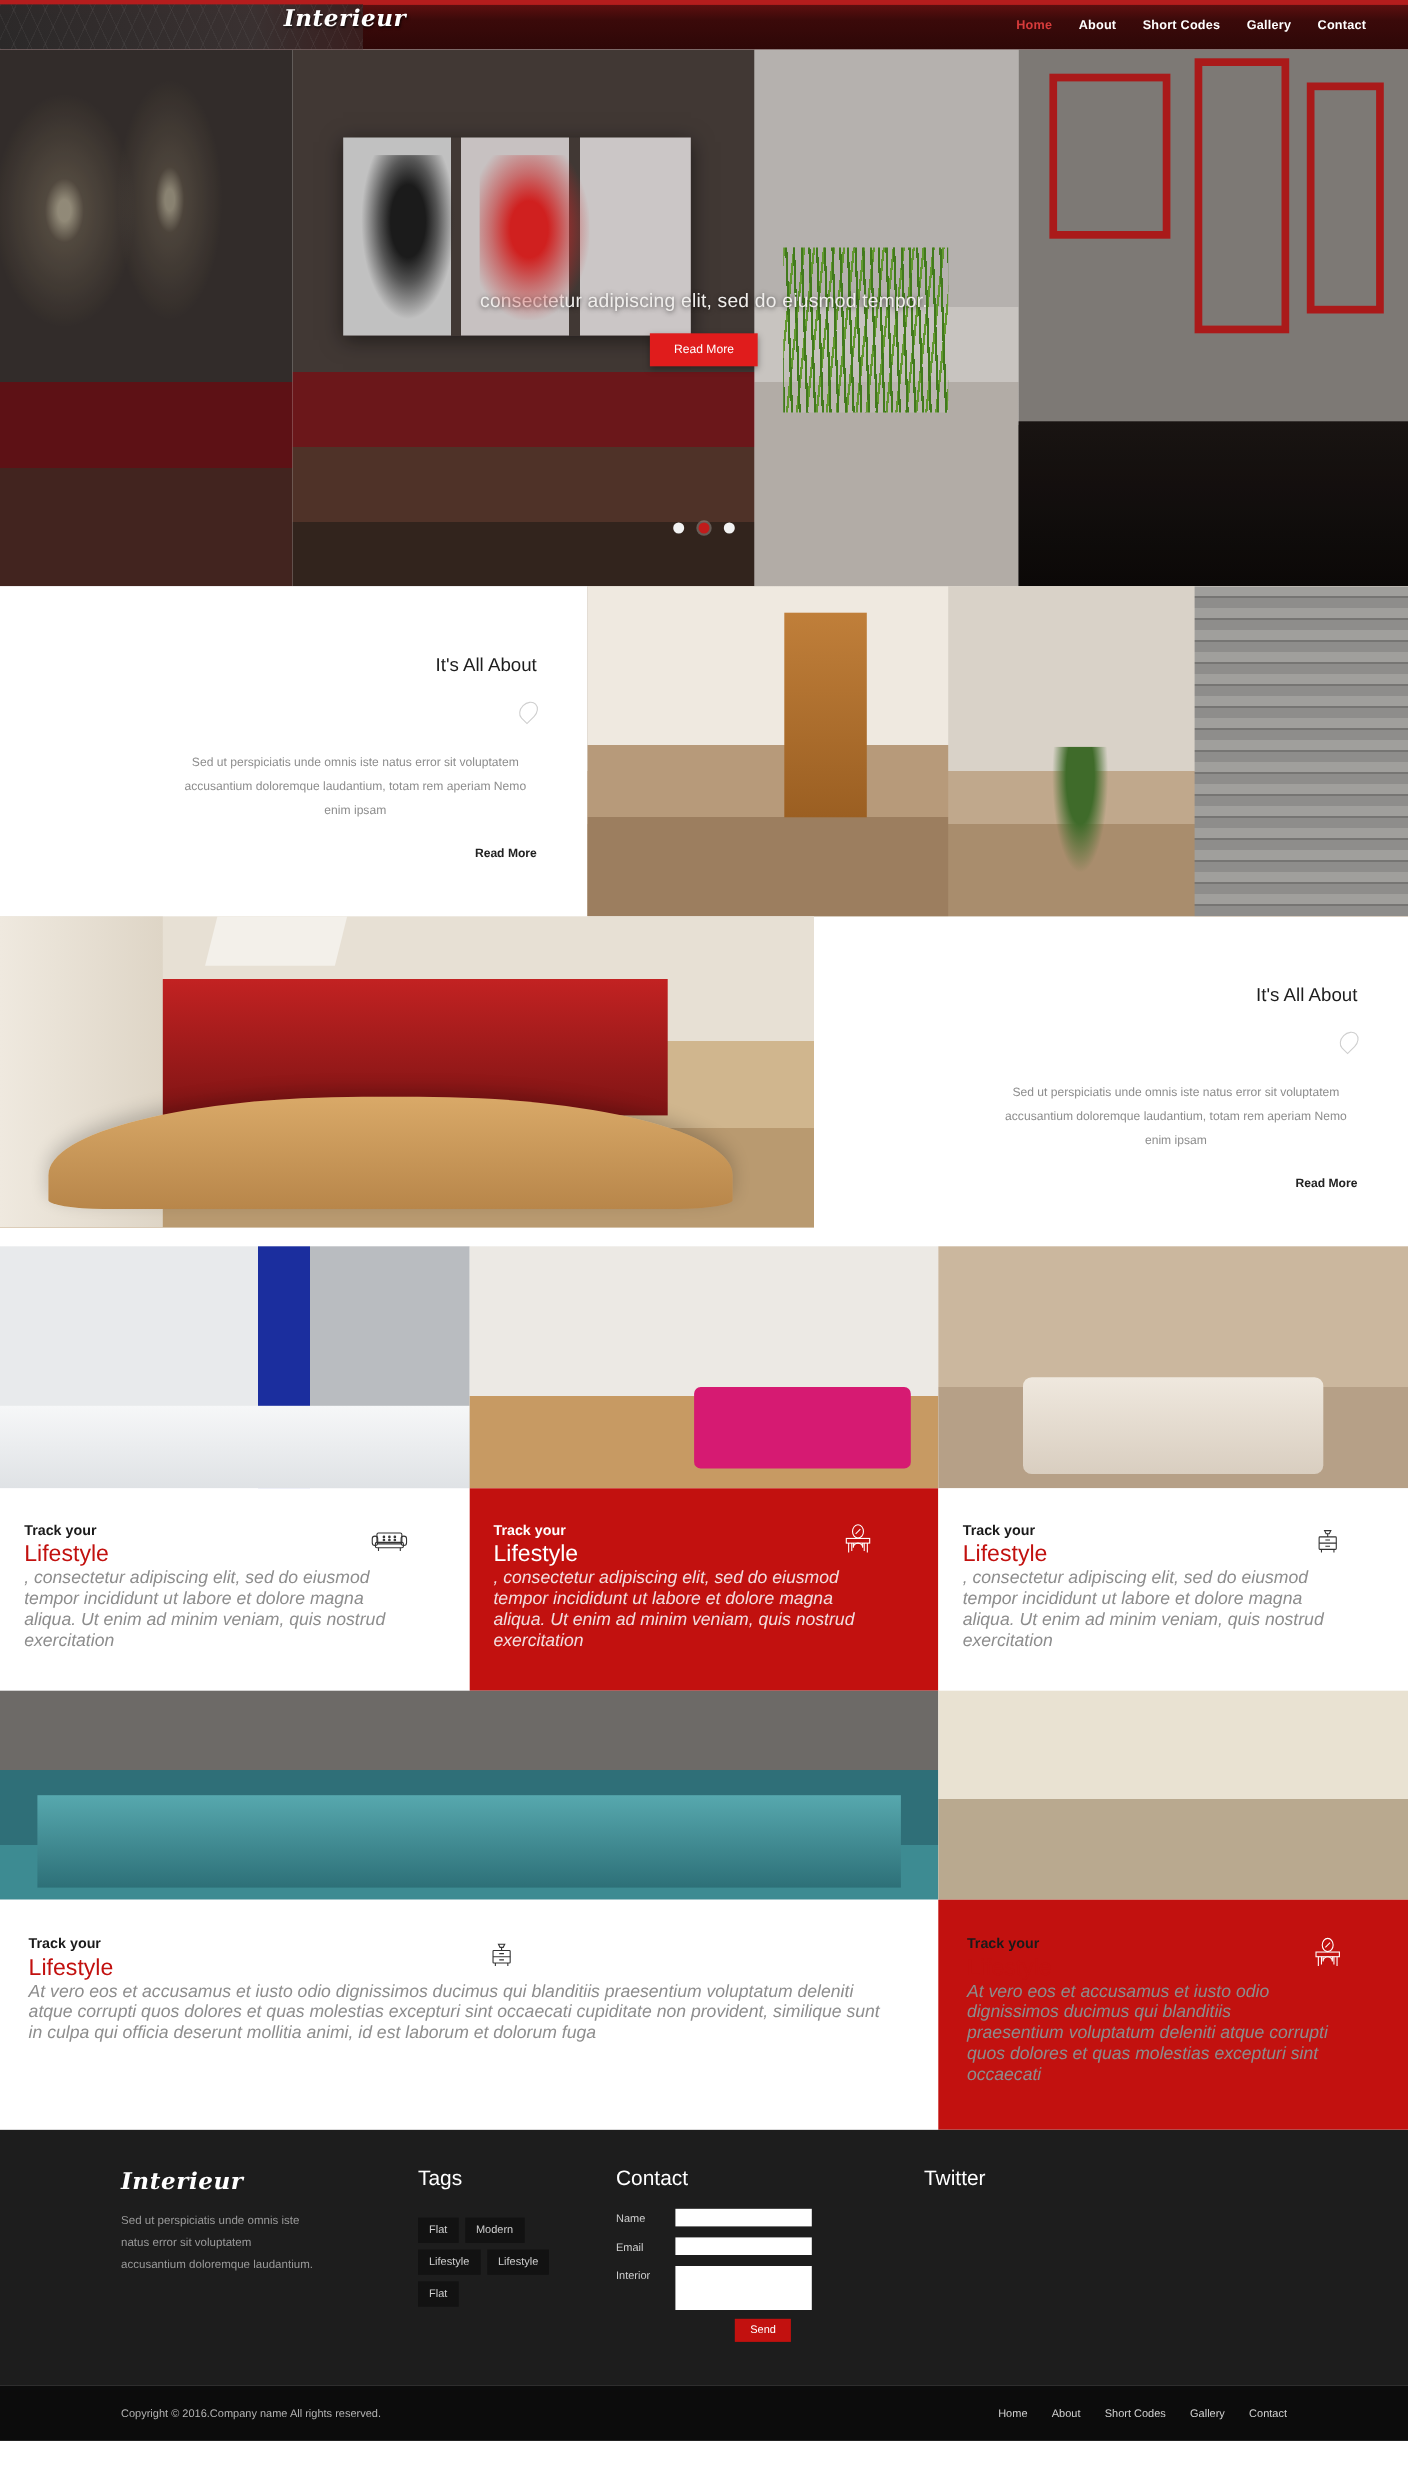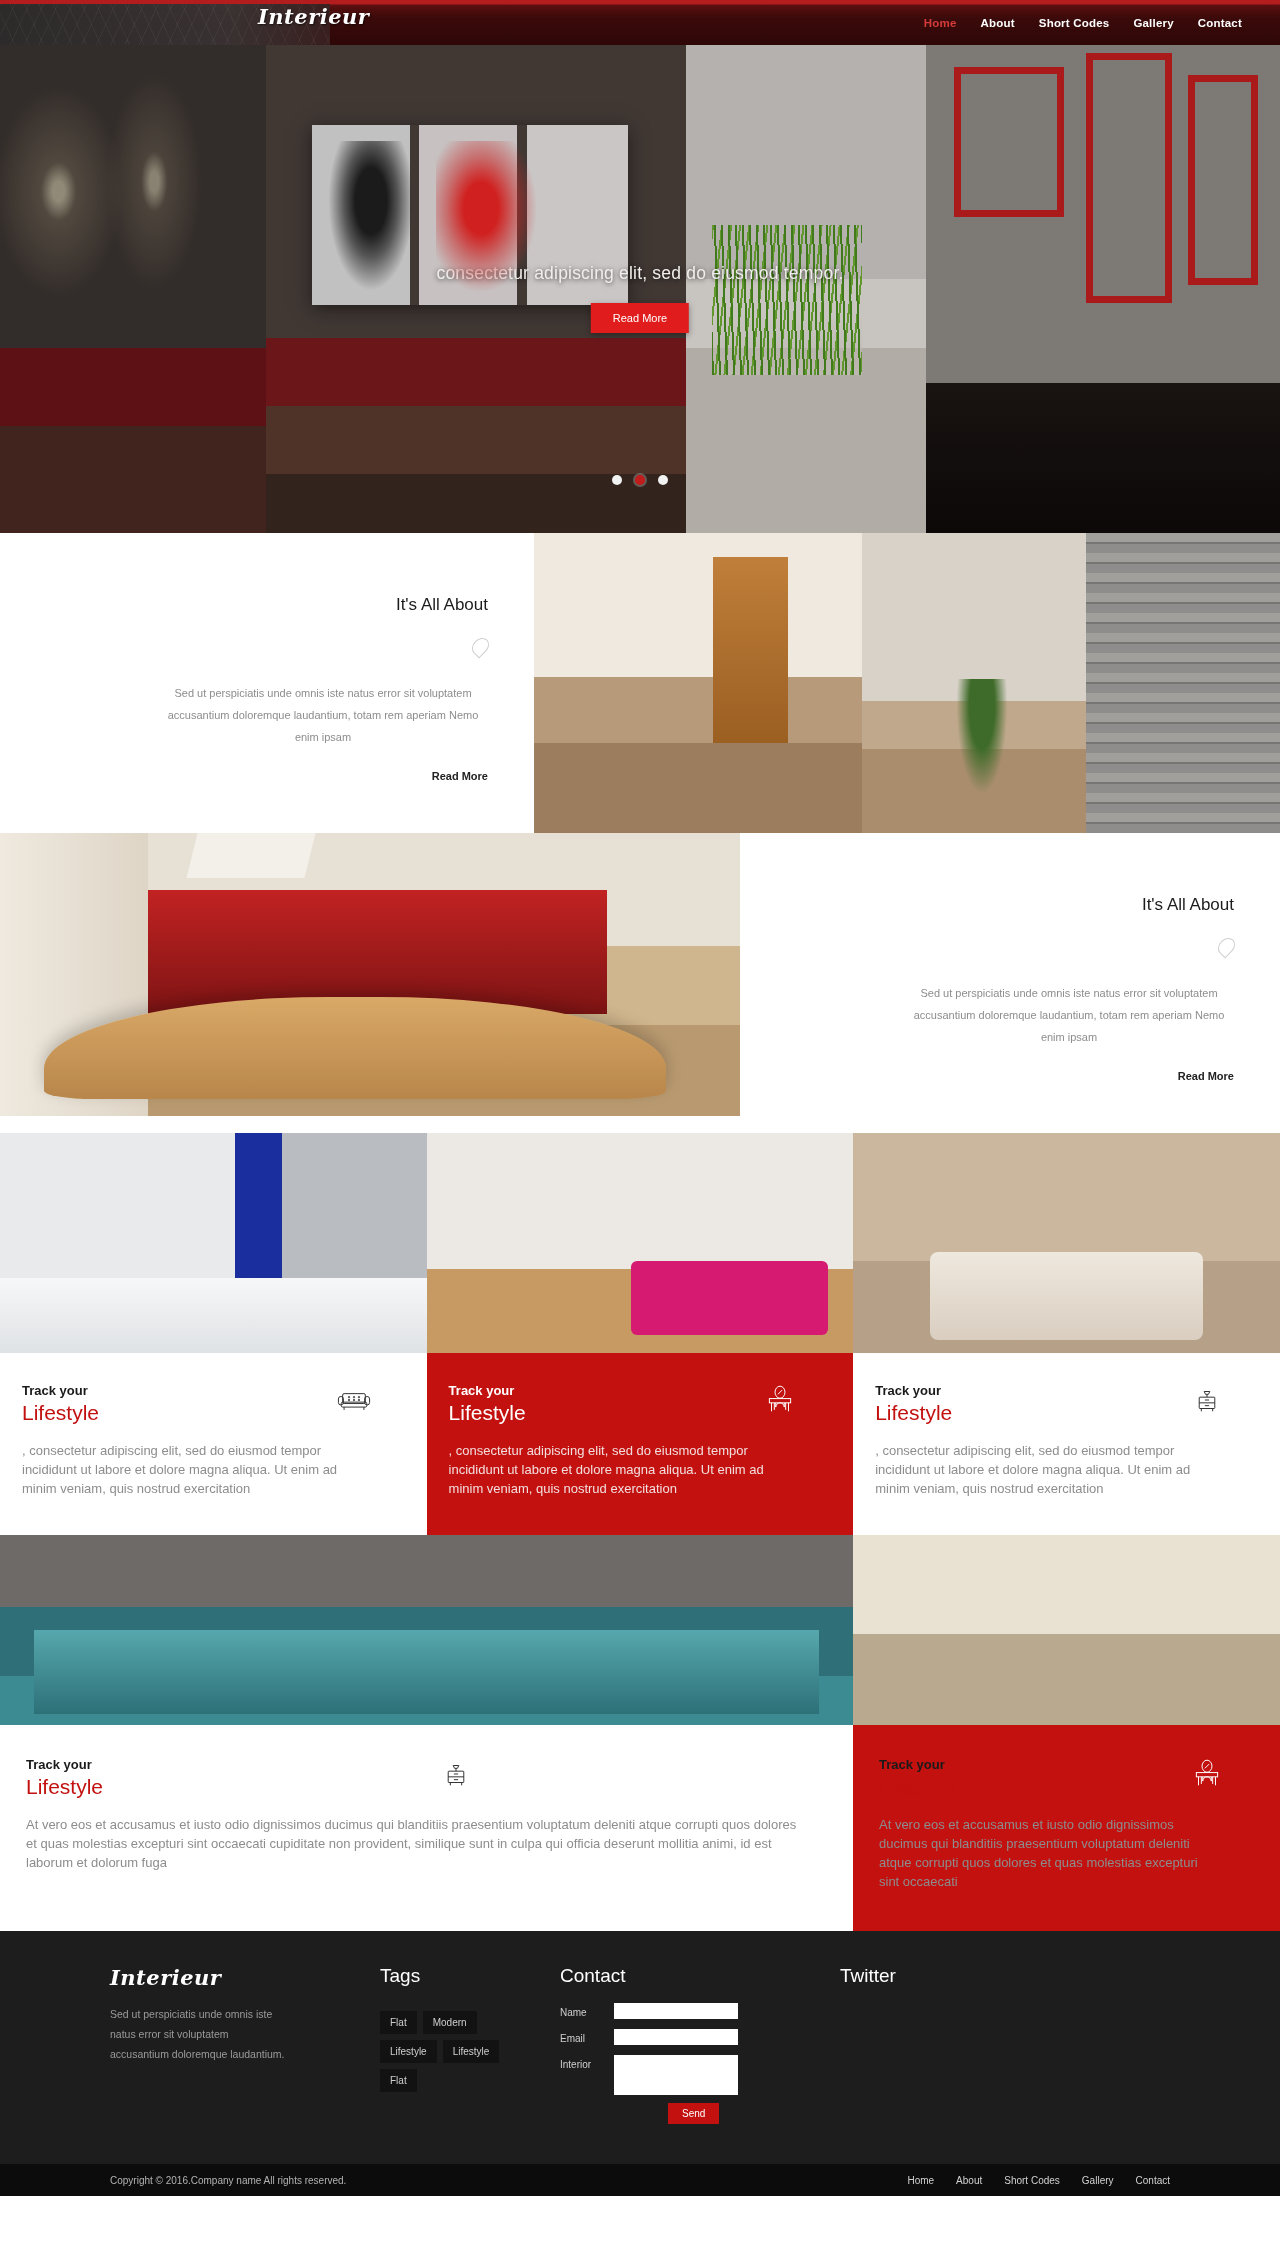--- a/index.html
+++ b/index.html
@@ -233,21 +233,21 @@
   .feature-row { display: flex; width: 1280px; }
   .feature-col { width: 426.6px; }
   .feature-col .photo { height: 220px; width: 100%; }
   .feature-card { padding: 30px 22px 36px; position: relative; min-height: 182px; }
   .feature-card.light { background: #fff; }
   .feature-card.red { background: #c2110f; }
   .ft-small { font-size: 13px; color: #1a1a1a; font-weight: bold; }
   .feature-card.red .ft-small { color: #fff; }
   .ft-big { font-size: 21px; color: #c2110f; margin-top: 3px; font-weight: 400; }
   .feature-card.red .ft-big { color: #fff; }
-  .ft-body { font-size: 13px; line-height: 19px; color: #8d8d8d; margin-top: 16px; max-width: 340px; }
+  .ft-body { font-size: 16px; line-height: 19px; color: #8d8d8d; margin-top: 0; max-width: 340px; font-style: italic; }
   .feature-card.red .ft-body { color: #f3dede; }
   .ft-icon { position: absolute; right: 56px; top: 30px; width: 34px; height: 34px; }
   .ft-icon svg { width: 100%; height: 100%; }
 
   .photo-office { background: linear-gradient(to right,#e8eaec 0 55%, #1b2e9e 55% 66%, #b9bcc0 66% 100%); position:relative;}
   .photo-office:after{content:"";position:absolute;left:0;bottom:0;width:100%;height:34%;background:linear-gradient(to bottom,#f6f7f8,#dfe2e5);}
   .photo-pink { background: linear-gradient(to bottom,#ece9e4 0 62%, #c79a63 62% 100%); position:relative;}
   .photo-pink:after{content:"";position:absolute;right:6%;bottom:8%;width:46%;height:34%;background:#d61a72;border-radius:6px;}
   .photo-dining { background: linear-gradient(to bottom,#cbb79e 0 58%, #b6a087 58% 100%); position:relative;}
   .photo-dining:after{content:"";position:absolute;left:18%;bottom:6%;width:64%;height:40%;background:linear-gradient(to bottom,#efe8de,#d9cec0);border-radius:8px;}
@@ -291,21 +291,21 @@
   .form-row input, .form-row textarea {
     background: #fff; border: none; width: 124px; height: 16px; outline: none;
     font-family: "Liberation Sans", sans-serif; font-size: 10px;
   }
   .form-row textarea { height: 40px; resize: none; }
   .contact-form { margin-top: 16px; }
   .send-row { display: flex; justify-content: flex-start; margin-top: 8px; padding-left: 108px; align-items: center; }
   .send-btn { background:#c2110f; color:#fff; border:none; font-size:10px; padding:5px 14px; cursor:pointer; }
   .twitter-body { margin-top: 20px; font-size: 10.5px; color: #9a9a9a; line-height: 19px; }
 
-  .copybar { width:1280px; background:#0c0c0c; height: 32px; display:flex; align-items:center; }
+  .copybar { width:1280px; background:#0c0c0c; height: 50px; display:flex; align-items:center; }
   .copybar-inner { width: 1060px; margin: 0 auto; display:flex; align-items:center; justify-content: space-between; }
   .copy-text { font-size: 10px; color: #b3b3b3; }
   .copy-nav { display:flex; gap: 22px; }
   .copy-nav a { font-size: 10px; color: #d2d2d2; text-decoration:none; }
 </style>
 </head>
 <body>
 
 <div class="header">
   <div class="header-texture"></div>

